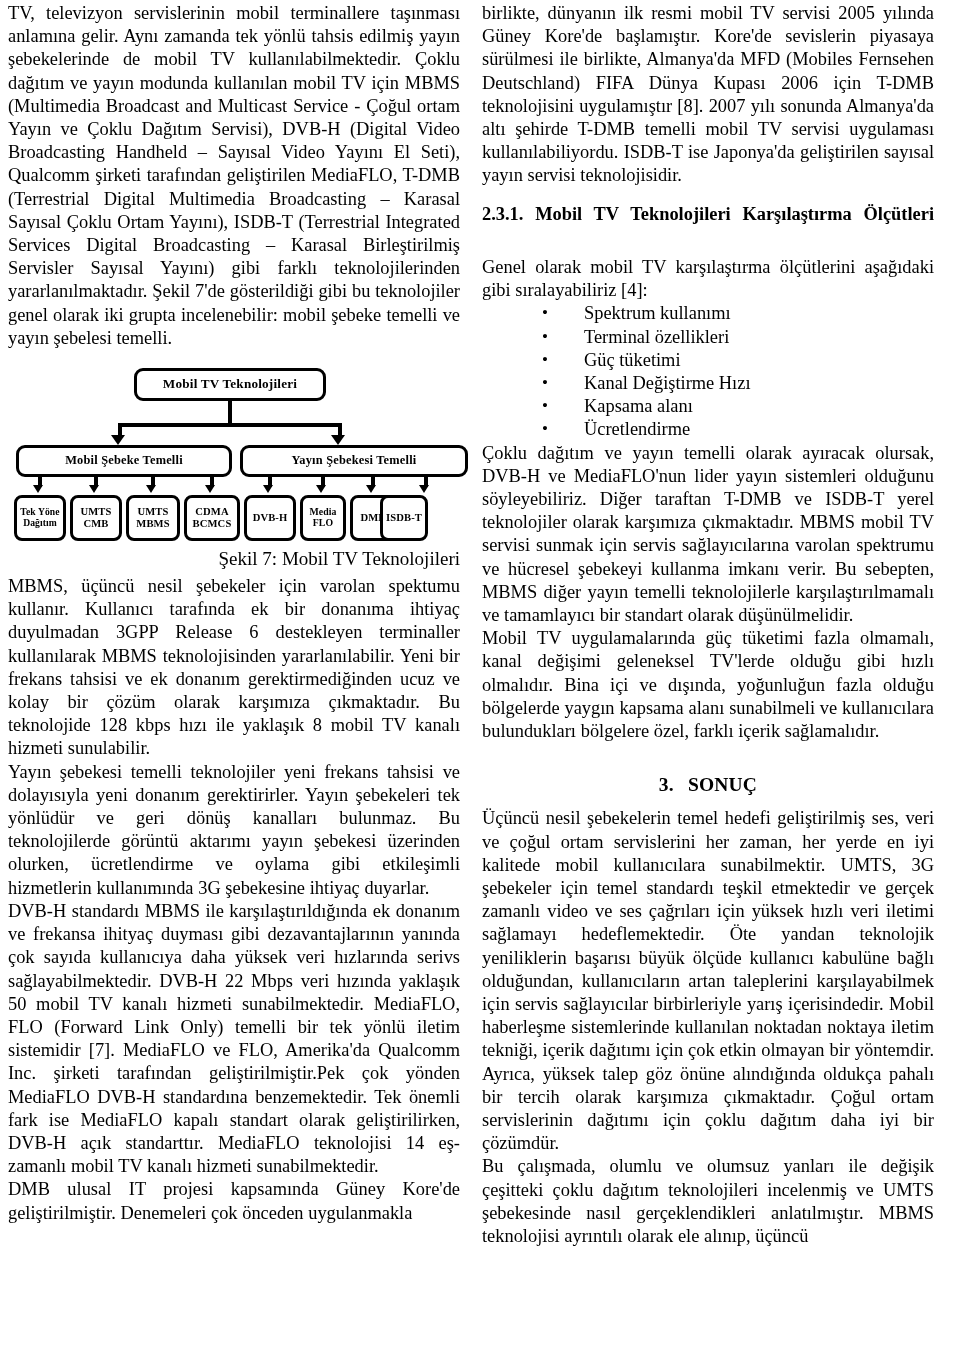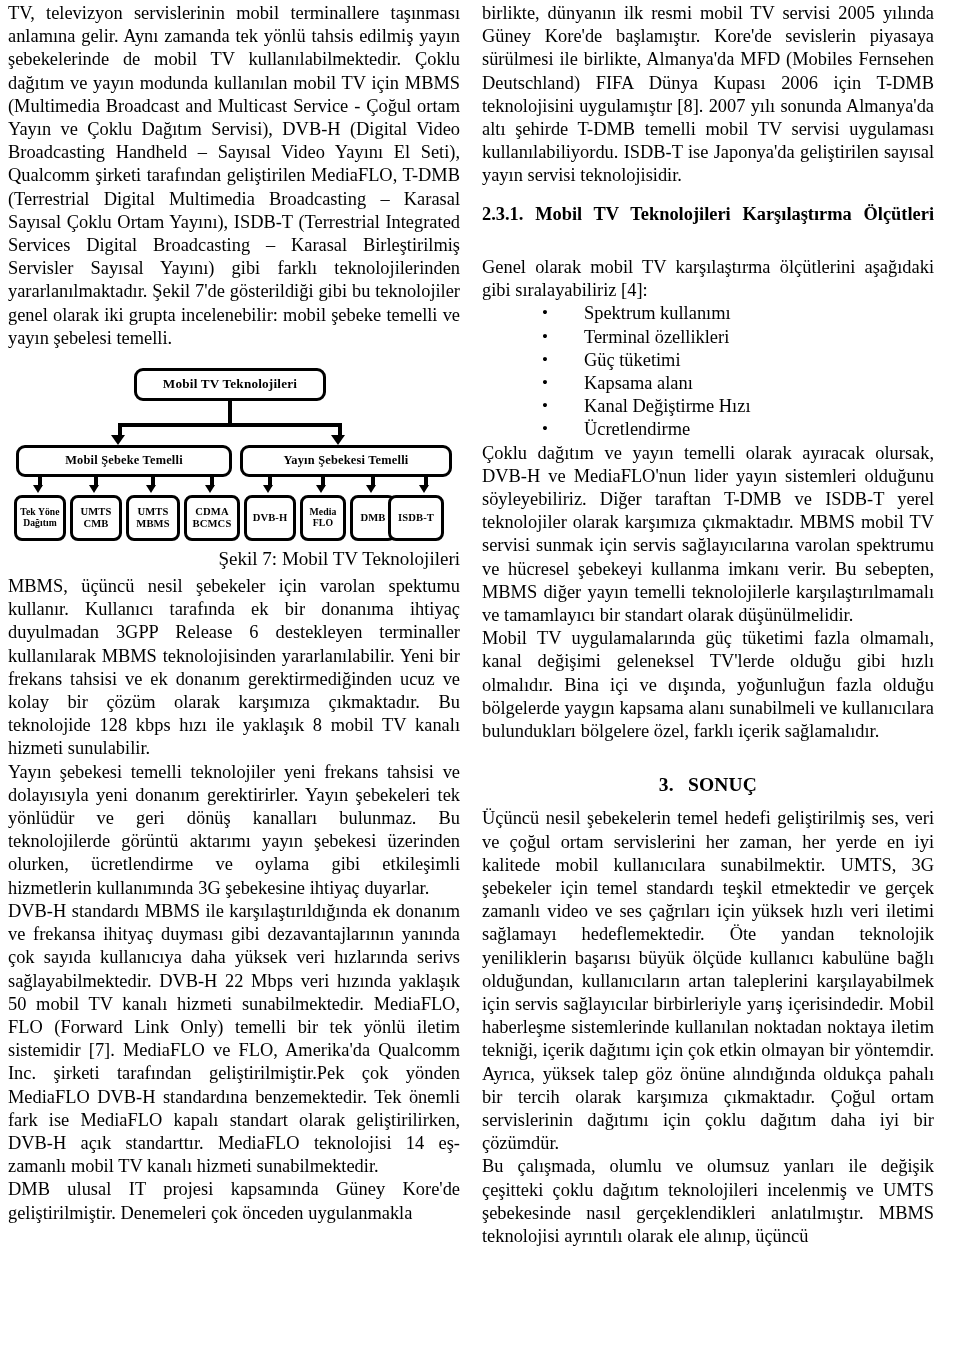--- a/index.html
+++ b/index.html
@@ -110,36 +110,36 @@
     left: 126px; top: 4px; width: 192px; height: 33px;
     font-size: 13.2px;
     letter-spacing: 0.2px;
   }
   .node.mid {
     top: 81px; height: 32px;
     font-size: 12.4px;
     letter-spacing: 0.2px;
   }
   .node.mid-left  { left: 8px;   width: 216px; }
-  .node.mid-right { left: 232px; width: 212px; }
+  .node.mid-right { left: 232px; width: 228px; }
   .node.leaf {
     top: 131px; height: 46px;
     font-size: 10.6px;
     border-width: 3px;
     border-radius: 8px;
     letter-spacing: 0.1px;
   }
   .node.leaf.l0 { left: 6px;   width: 52px;  font-size: 9.6px; text-align: center; }
   .node.leaf.l1 { left: 62px;  width: 52px; }
   .node.leaf.l2 { left: 118px; width: 54px; }
   .node.leaf.l3 { left: 176px; width: 56px; }
   .node.leaf.l4 { left: 236px; width: 52px; }
   .node.leaf.l5 { left: 292px; width: 46px; font-size: 9.8px; }
   .node.leaf.l6 { left: 342px; width: 46px; text-align: center; }
-  .node.leaf.l7 { left: 380px; width: 56px; }
+  .node.leaf.l7 { left: 372px; width: 48px; }
 
   .lineV, .lineH {
     position: absolute;
     background: #000;
   }
   .lineV { width: 4px; }
   .lineH { height: 4px; }
   .arrow {
     position: absolute;
     width: 0; height: 0;
@@ -251,22 +251,22 @@
     <p>birlikte, dünyanın ilk resmi mobil TV servisi 2005 yılında Güney Kore'de başlamıştır. Kore'de sevislerin piyasaya sürülmesi ile birlikte, Almanya'da MFD (Mobiles Fernsehen Deutschland) FIFA Dünya Kupası 2006 için T-DMB teknolojisini uygulamıştır [8]. 2007 yılı sonunda Almanya'da altı şehirde T-DMB temelli mobil TV servisi uygulaması kullanılabiliyordu. ISDB-T ise Japonya'da geliştirilen sayısal yayın servisi teknolojisidir.</p>
 
     <h3 class="sec-head">2.3.1. Mobil TV Teknolojileri Karşılaştırma Ölçütleri</h3>
 
     <p>Genel olarak mobil TV karşılaştırma ölçütlerini aşağıdaki gibi sıralayabiliriz [4]:</p>
 
     <ul class="crit">
       <li>Spektrum kullanımı</li>
       <li>Terminal özellikleri</li>
       <li>Güç tüketimi</li>
+      <li>Kanal Değiştirme Hızı</li>
       <li>Kapsama alanı</li>
-      <li>Kanal Değiştirme Hızı</li>
       <li>Ücretlendirme</li>
     </ul>
 
     <p class="cont">Çoklu dağıtım ve yayın temelli olarak ayıracak olursak, DVB-H ve MediaFLO'nun lider yayın sistemleri olduğunu söyleyebiliriz. Diğer taraftan T-DMB ve ISDB-T yerel teknolojiler olarak karşımıza çıkmaktadır. MBMS mobil TV servisi sunmak için servis sağlayıcılarına varolan spektrumu ve hücresel şebekeyi kullanma imkanı verir. Bu sebepten, MBMS diğer yayın temelli teknolojilerle karşılaştırılmamalı ve tamamlayıcı bir standart olarak düşünülmelidir.</p>
     <p class="cont">Mobil TV uygulamalarında güç tüketimi fazla olmamalı, kanal değişimi geleneksel TV'lerde olduğu gibi hızlı olmalıdır. Bina içi ve dışında, yoğunluğun fazla olduğu bölgelerde yaygın kapsama alanı sunabilmeli ve kullanıcılara bulundukları bölgelere özel, farklı içerik sağlamalıdır.</p>
 
     <h2 class="conc-head">
       <span class="conc-num">3.</span><span>SONUÇ</span>
     </h2>
 

